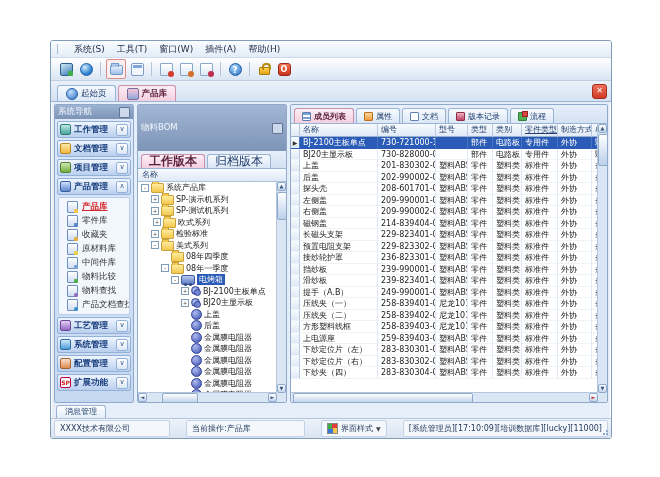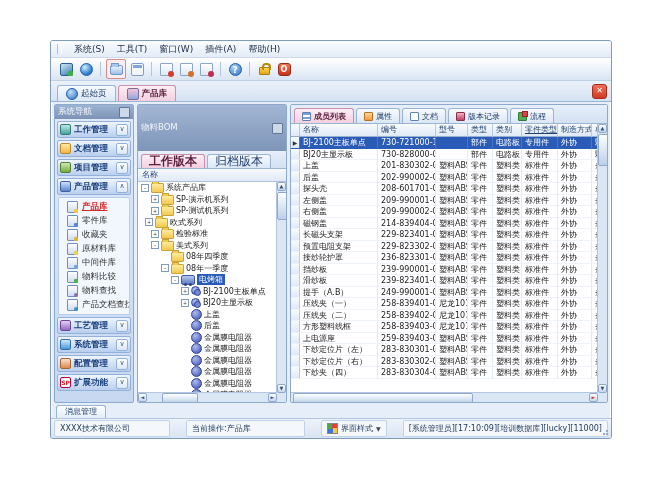--- a/index.html
+++ b/index.html
@@ -339,21 +339,21 @@
               <div class="trow" style="padding-left: 13px;">
                 <span class="exp">+</span>
                 <span class="t-folder"></span>
                 <span>SP-演示机系列</span>
               </div>
               <div class="trow" style="padding-left: 13px;">
                 <span class="exp">+</span>
                 <span class="t-folder"></span>
                 <span>SP-测试机系列</span>
               </div>
-              <div class="trow" style="padding-left: 7px;">
+              <div class="trow" style="padding-left: 15px;">
                 <span class="exp">+</span>
                 <span class="t-folder"></span>
                 <span>欧式系列</span>
               </div>
               <div class="trow" style="padding-left: 13px;">
                 <span class="exp">+</span>
                 <span class="t-folder"></span>
                 <span>检验标准</span>
               </div>
               <div class="trow" style="padding-left: 13px;">

